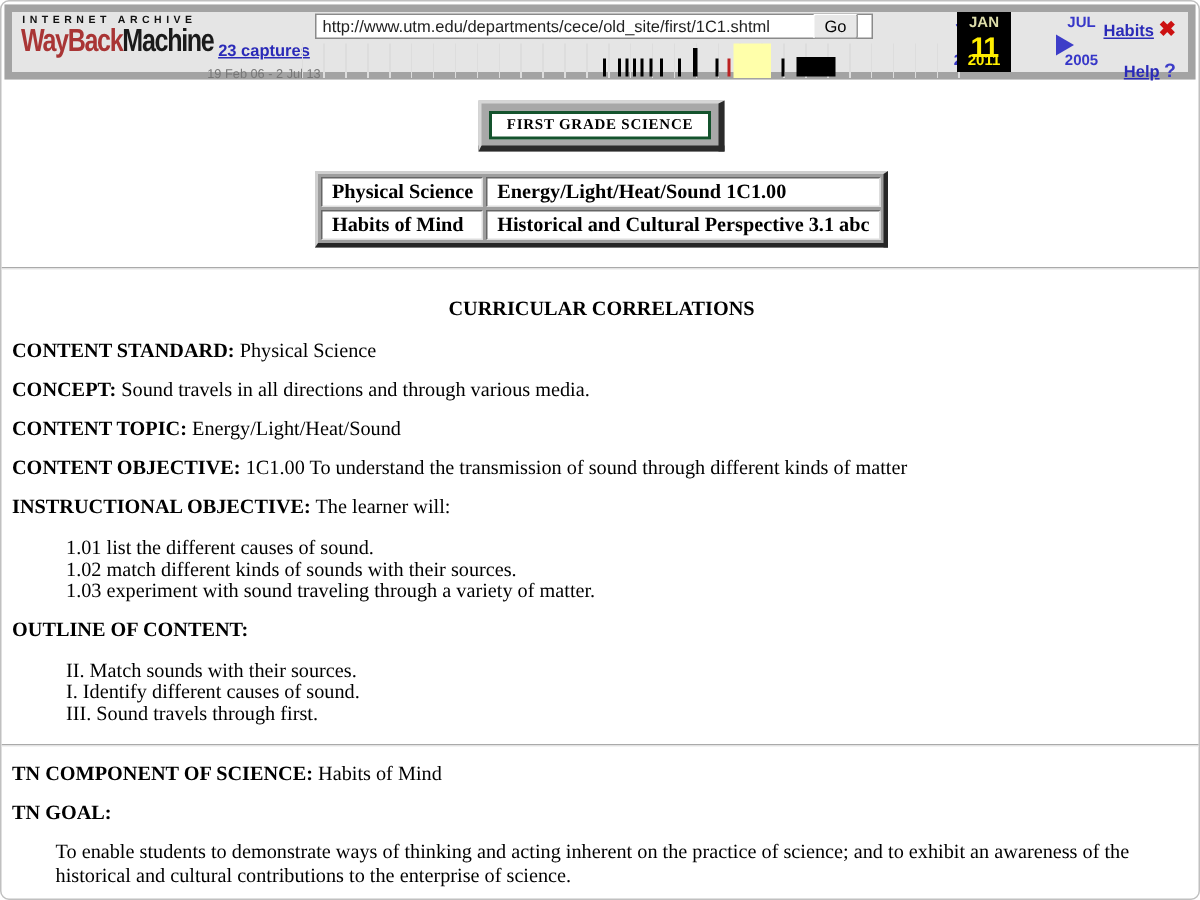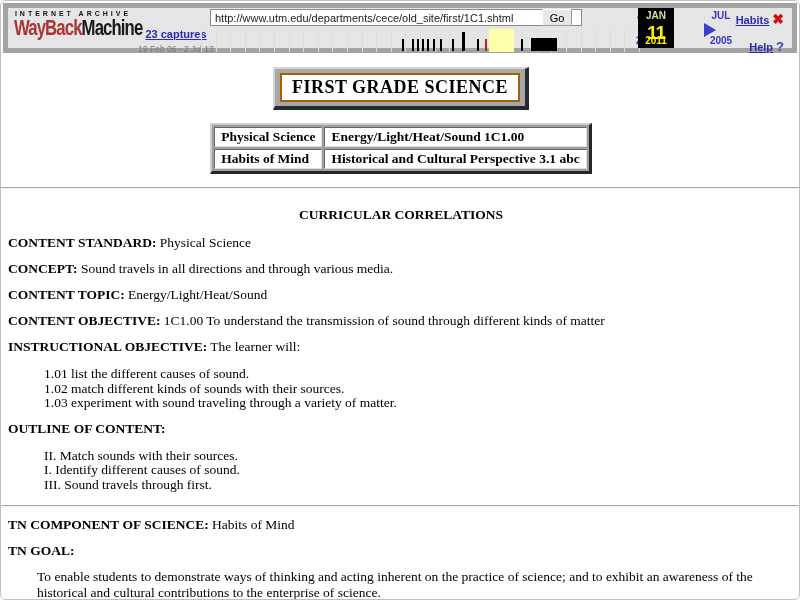--- a/index.html
+++ b/index.html
@@ -48,22 +48,22 @@
   .wb-close { top:3px; } .wb-help { top:31px; }
   .wb-close a, .wb-help a { color:#2a2ab8; text-decoration:underline; }
   .wb-close .x { color:#cc1111; font-size:14px; font-weight:bold; margin-left:3px; text-decoration:none; display:inline-block; }
   .wb-help .q { color:#3d3dc8; font-size:13px; margin-left:3px; }
 
   
   .doc { position:absolute; left:0; top:54px; width:800px; }
   .title-wrap { text-align:center; margin-top:12px; }
   .title-box1 { display:inline-block; background:#a8a8a8; padding:4px 5px;
     border-top:2px solid #d6d6d6; border-left:2px solid #d6d6d6; border-right:4px solid #2a2a2a; border-bottom:4px solid #2a2a2a; }
-  .title-box2 { display:inline-block; border:2px solid #a16207; background:#fff; padding:2px 10px;
-    font-size:18px; font-weight:bold; letter-spacing:.5px; }
+  .title-box2 { display:inline-block; border:2px solid #14532d; background:#fff; padding:2px 10px;
+    font-size:10px; font-weight:bold; letter-spacing:.5px; }
 
   .tbl-wrap { text-align:center; margin-top:13px; }
   table.correl { display:inline-table; border-collapse:separate; border-spacing:2px; background:#9e9e9e;
     border-top:2px solid #cfcfcf; border-left:2px solid #cfcfcf; border-right:3px solid #262626; border-bottom:3px solid #262626; }
   table.correl td { background:#fff; border:1px solid #666; border-bottom-color:#ddd; border-right-color:#ddd;
     font-size:13.5px; font-weight:bold; padding:1px 6px; text-align:left; white-space:nowrap; }
 
   hr.rule { border:none; border-top:1px solid #aaa; border-bottom:1px solid #f2f2f2; margin:13px 0 0 0; }
   .heading { text-align:center; font-weight:bold; font-size:13.5px; margin-top:18px; }
   p.field { font-size:13.5px; line-height:16px; margin:10px 0 0 7px; }

